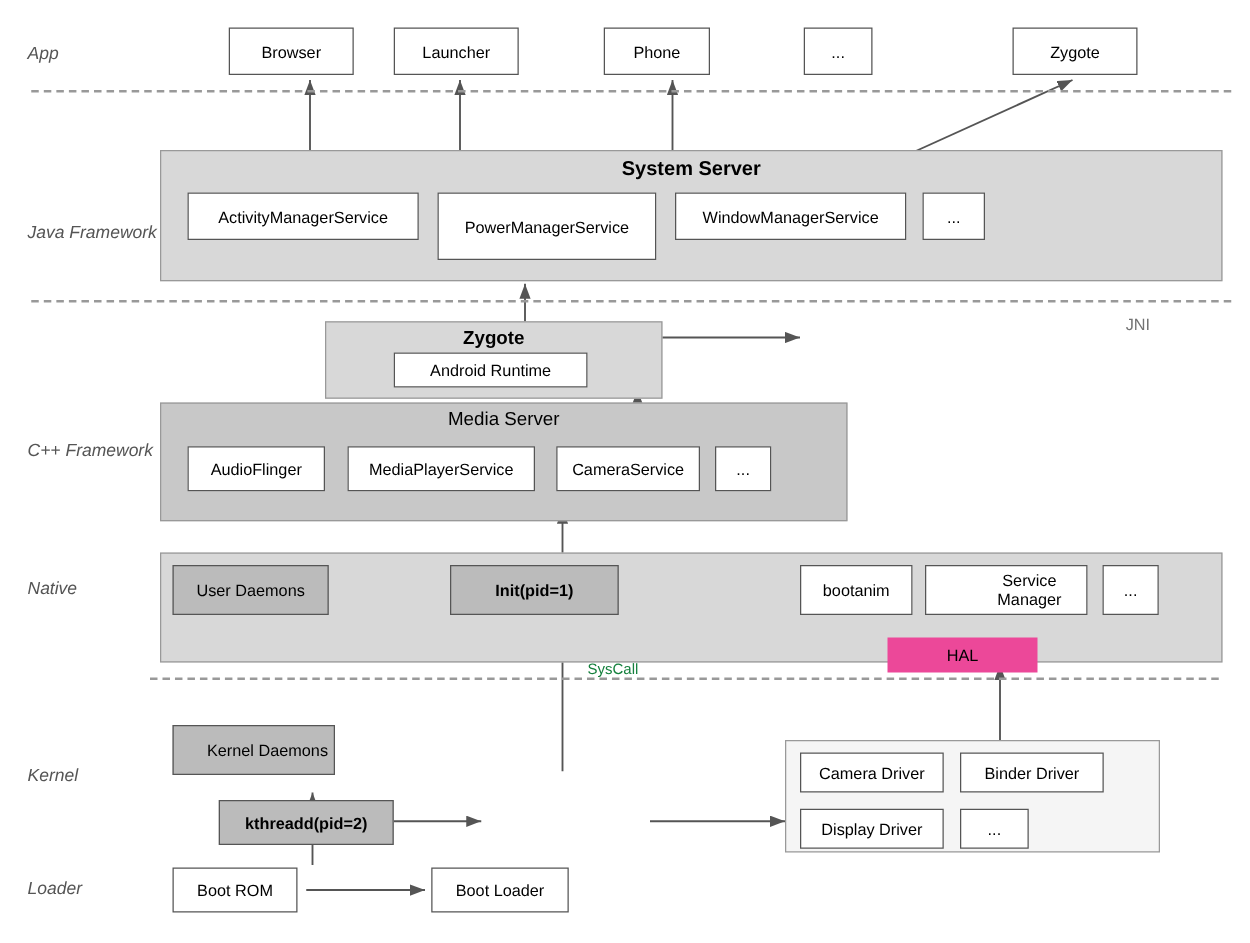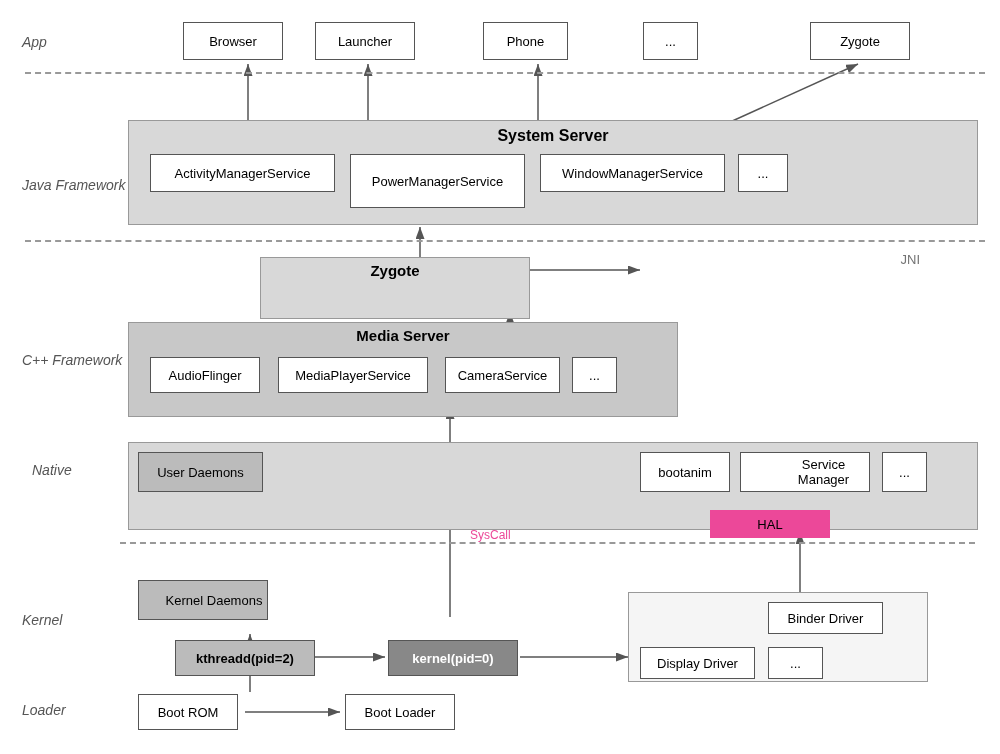--- a/index.html
+++ b/index.html
@@ -70,21 +70,21 @@
     
     .dashed-line {
       position: absolute;
       border-top: 2px dashed #999;
     }
 
     
     .line-label {
       position: absolute;
       font-size: 12px;
-      color: #ec4899;
+      color: #15803d;
     }
 
     
     .arrows-svg {
       position: absolute;
       top: 0; left: 0;
       width: 100%;
       height: 100%;
       pointer-events: none;
     }
@@ -155,47 +155,50 @@
   <div class="line-label" style="top:516px; left:450px;">SysCall</div>
 
   <div class="box box-medium" style="left:118px; top:568px; width:130px; height:40px;padding-left:22px;">
     <span>Kernel Daemons</span>
   </div>
 
   <div class="box box-medium" style="left:155px; top:628px; width:140px; height:36px;">
     <span style="font-weight:bold;">kthreadd(pid=2)</span>
   </div>
 
-  <div class="box box-dark" style="left:368px; top:628px; width:130px; height:36px;">
-    <span style="font-weight:bold;">kernel(pid=0)</span>
-  </div>
 
   <div class="section-bg section-bg-white" style="left:608px; top:580px; width:300px; height:90px; border:1.5px solid #999;"></div>
 
+  <div class="box" style="left:620px; top:590px; width:115px; height:32px;">
+    <span>Camera Driver</span>
+  </div>
 
   <div class="box" style="left:748px; top:590px; width:115px; height:32px;">
     <span>Binder Driver</span>
   </div>
 
   <div class="box" style="left:620px; top:635px; width:115px; height:32px;">
     <span>Display Driver</span>
   </div>
 
   <div class="box" style="left:748px; top:635px; width:55px; height:32px;">
     <span>...</span>
   </div>
 
-  <div class="layer-label" style="top: 450px; left: 12px; text-align: right;">Native</div>
+  <div class="layer-label" style="top: 450px; left: 2px; text-align: right;">Native</div>
 
   <div class="section-bg section-bg-light" style="left:108px; top:430px; width:850px; height:88px;"></div>
 
   <div class="box box-medium" style="left:118px; top:440px; width:125px; height:40px;">
     <span>User Daemons</span>
   </div>
 
+  <div class="box box-medium" style="left:340px; top:440px; width:135px; height:40px;">
+    <span style="font-weight:bold;">Init(pid=1)</span>
+  </div>
 
   <div class="box" style="left:620px; top:440px; width:90px; height:40px;">
     <span>bootanim</span>
   </div>
 
   <div class="box" style="left:720px; top:440px; width:130px; height:40px;padding-left:37px;">
     <span>Service Manager</span>
   </div>
 
   <div class="box" style="left:862px; top:440px; width:45px; height:40px;">
@@ -203,21 +206,21 @@
   </div>
 
   <div class="box box-light" style="left:690px; top:498px; width:120px; height:28px; border:none; font-size:13px;">
     <span>HAL</span>
   </div>
 
   <div class="layer-label" style="top: 340px; left: 2px;">C++ Framework</div>
 
   <div class="section-bg section-bg-medium" style="left:108px; top:310px; width:550px; height:95px;"></div>
 
-  <div style="position:absolute; left:108px; top:315px; width:550px; text-align:center; font-weight:bold; font-size:15px;">Media Server</div>
+  <div style="position:absolute; left:108px; top:315px; width:550px; text-align:center; font-weight:normal; font-size:15px;">Media Server</div>
 
   <div class="box" style="left:130px; top:345px; width:110px; height:36px;">
     <span>AudioFlinger</span>
   </div>
 
   <div class="box" style="left:258px; top:345px; width:150px; height:36px;">
     <span>MediaPlayerService</span>
   </div>
 
   <div class="box" style="left:425px; top:345px; width:115px; height:36px;">
@@ -225,20 +228,23 @@
   </div>
 
   <div class="box" style="left:552px; top:345px; width:45px; height:36px;">
     <span>...</span>
   </div>
 
   <div class="section-bg section-bg-light" style="left:240px; top:245px; width:270px; height:62px;"></div>
 
   <div style="position:absolute; left:240px; top:250px; width:270px; text-align:center; font-weight:bold; font-size:15px;">Zygote</div>
 
+  <div class="box" style="left:295px; top:270px; width:155px; height:28px;">
+    <span>Android Runtime</span>
+  </div>
 
   <div class="line-label" style="top:240px; right:60px; font-size:13px; color:#737373;">JNI</div>
 
   <div class="layer-label" style="top: 165px; left: 2px;">Java Framework</div>
 
   <div class="section-bg section-bg-light" style="left:108px; top:108px; width:850px; height:105px;"></div>
 
   <div style="position:absolute; left:108px; top:115px; width:850px; text-align:center; font-weight:bold; font-size:16px;">System Server</div>
 
   <div class="box" style="left:130px; top:142px; width:185px; height:38px;">

